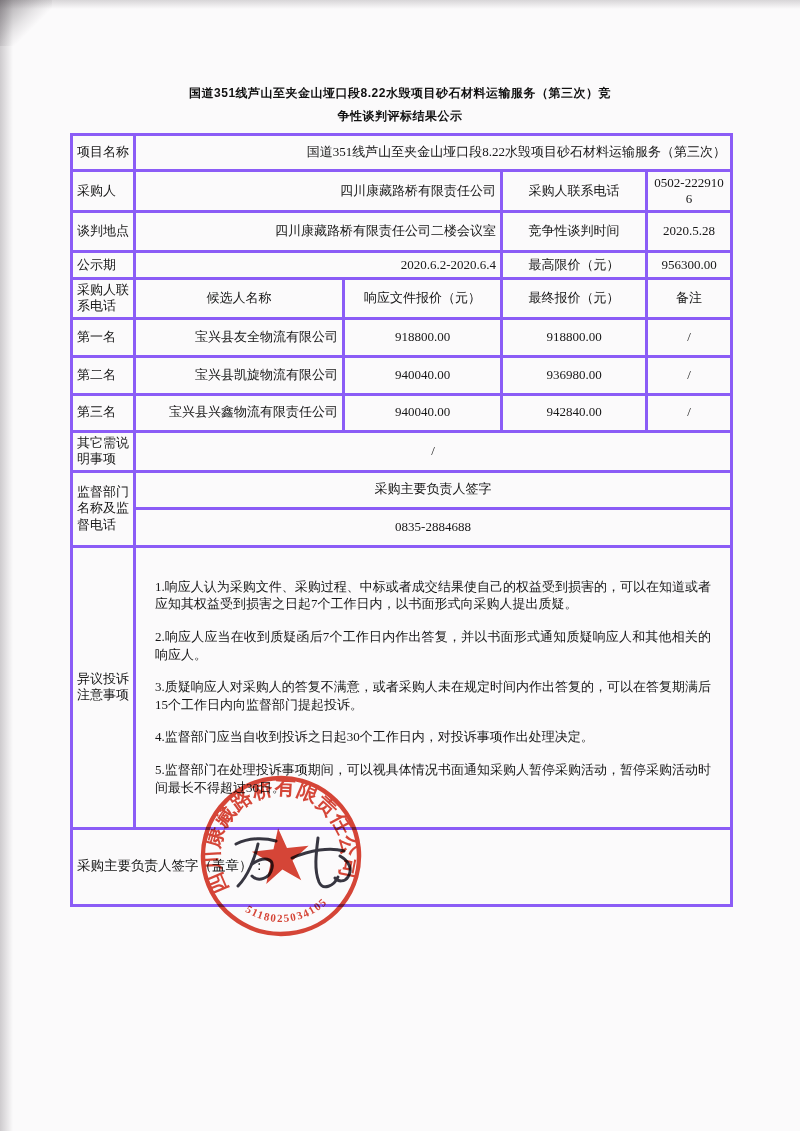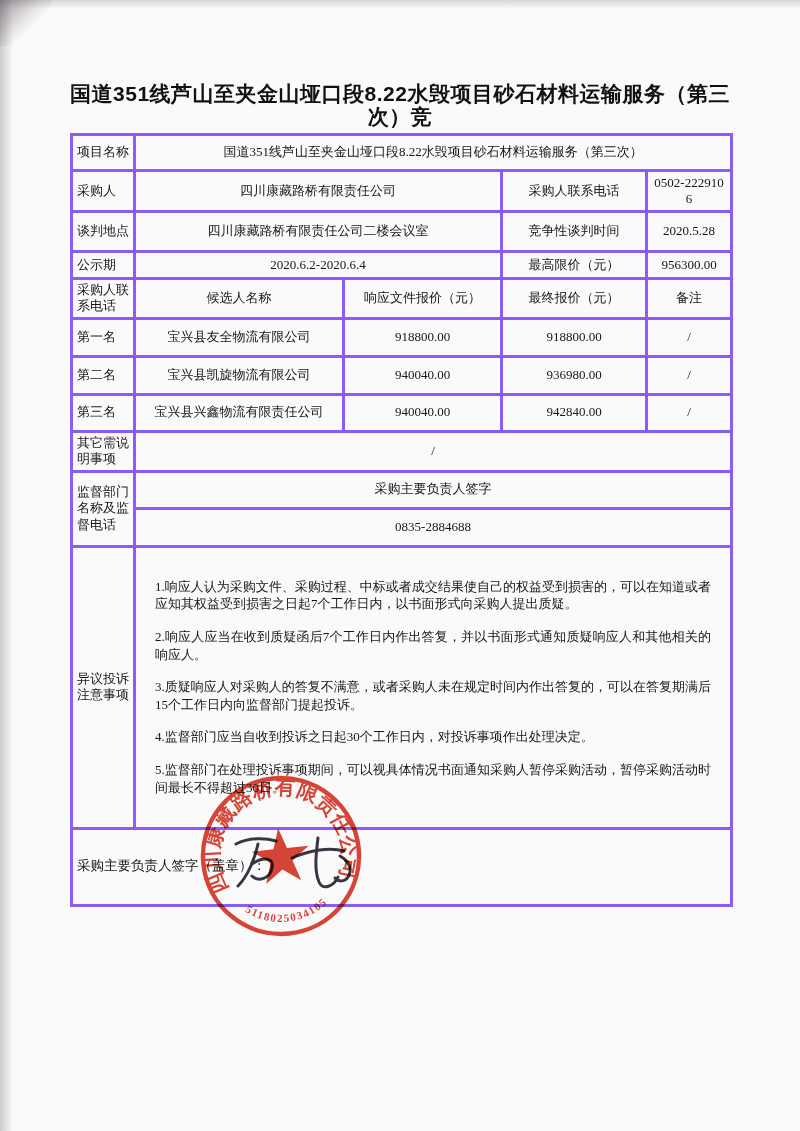--- a/index.html
+++ b/index.html
@@ -14,36 +14,36 @@
     background:linear-gradient(to right,rgba(110,104,110,.32),rgba(110,104,110,0));pointer-events:none;}
   .edge-top{position:absolute;left:0;top:0;width:800px;height:9px;
     background:linear-gradient(to bottom,rgba(110,104,110,.25),rgba(110,104,110,0));pointer-events:none;}
   .corner-smudge{position:absolute;left:0;top:0;width:52px;height:46px;
     background:linear-gradient(135deg,rgba(80,74,80,.55),rgba(80,74,80,.12) 45%,rgba(80,74,80,0) 62%);
     pointer-events:none;}
   
   .doc-title{
     position:absolute;top:82px;left:60px;width:680px;
     text-align:center;font-family:"Liberation Sans","DejaVu Sans",sans-serif;
-    font-weight:bold;font-size:21px;line-height:23px;color:#111;letter-spacing:.5px;
+    font-weight:bold;font-size:12px;line-height:23px;color:#111;letter-spacing:.5px;
   }
   
   table.main{
     position:absolute;left:70px;top:133px;width:660px;
     border-collapse:collapse;table-layout:fixed;
     font-size:13px;color:#161616;
   }
   table.main td{
     border:3px solid #8b5cf6;
     padding:2px 4px;vertical-align:middle;
     line-height:1.25;word-break:break-all;
     background:transparent;
   }
   td.lbl{text-align:left;}
-  td.val-left{text-align:center;}
+  td.val-left{text-align:right;}
   td.ctr{text-align:center;}
   td.notes-cell{padding:6px 8px;}
   .notes-item{text-align:justify;line-height:17.6px;margin:15px;}
   td.sig-cell{font-size:13.5px;padding-left:6px;}
   
   .stamp{
     position:absolute;left:195px;top:770px;width:172px;height:172px;
     mix-blend-mode:multiply;opacity:.93;transform:rotate(-6deg);
   }
   .stamp text{font-family:"Liberation Serif","DejaVu Serif",serif;font-weight:bold;}
@@ -54,20 +54,21 @@
 </style>
 </head>
 <body>
 
 <div class="edge-left"></div>
 <div class="edge-top"></div>
 <div class="corner-smudge"></div>
 
 <div class="doc-title">
   <div>国道351线芦山至夹金山垭口段8.22水毁项目砂石材料运输服务（第三次）竞</div>
+  <div>争性谈判评标结果公示</div>
 </div>
 
 <table class="main">
   <colgroup>
     <col style="width:63px">
       <col style="width:209px">
       <col style="width:158px">
       <col style="width:145px">
       <col style="width:85px">
   </colgroup>

